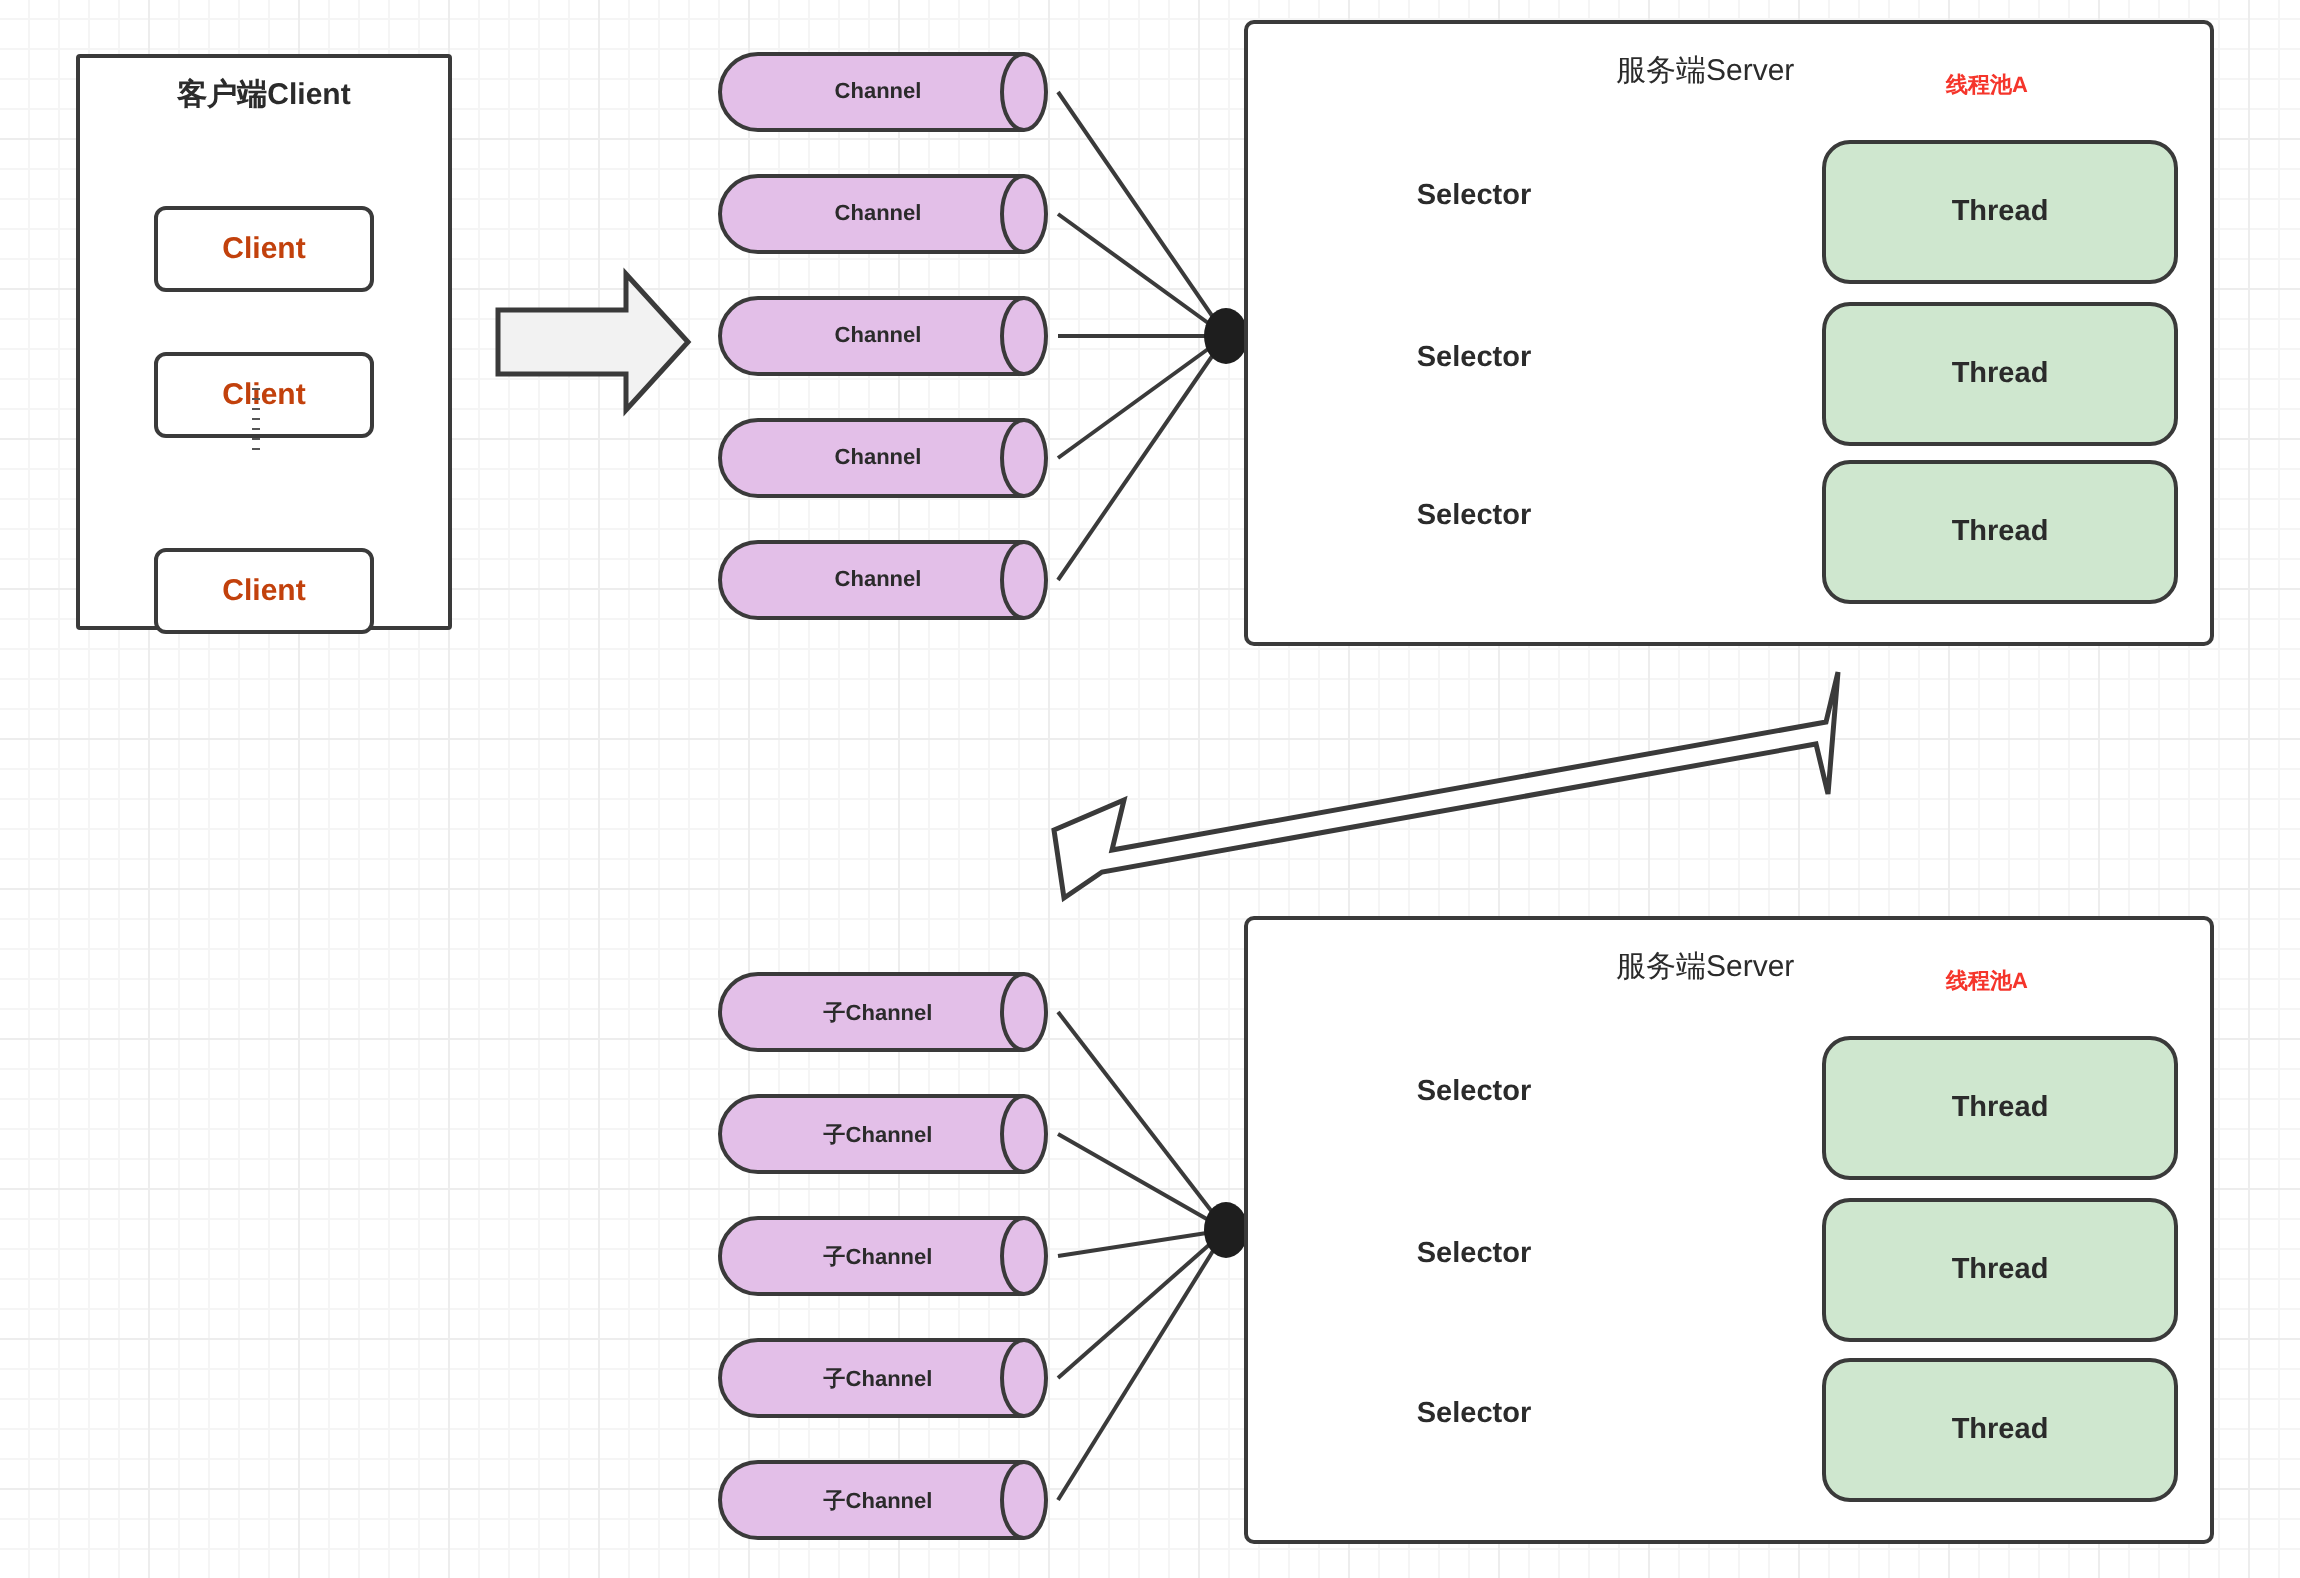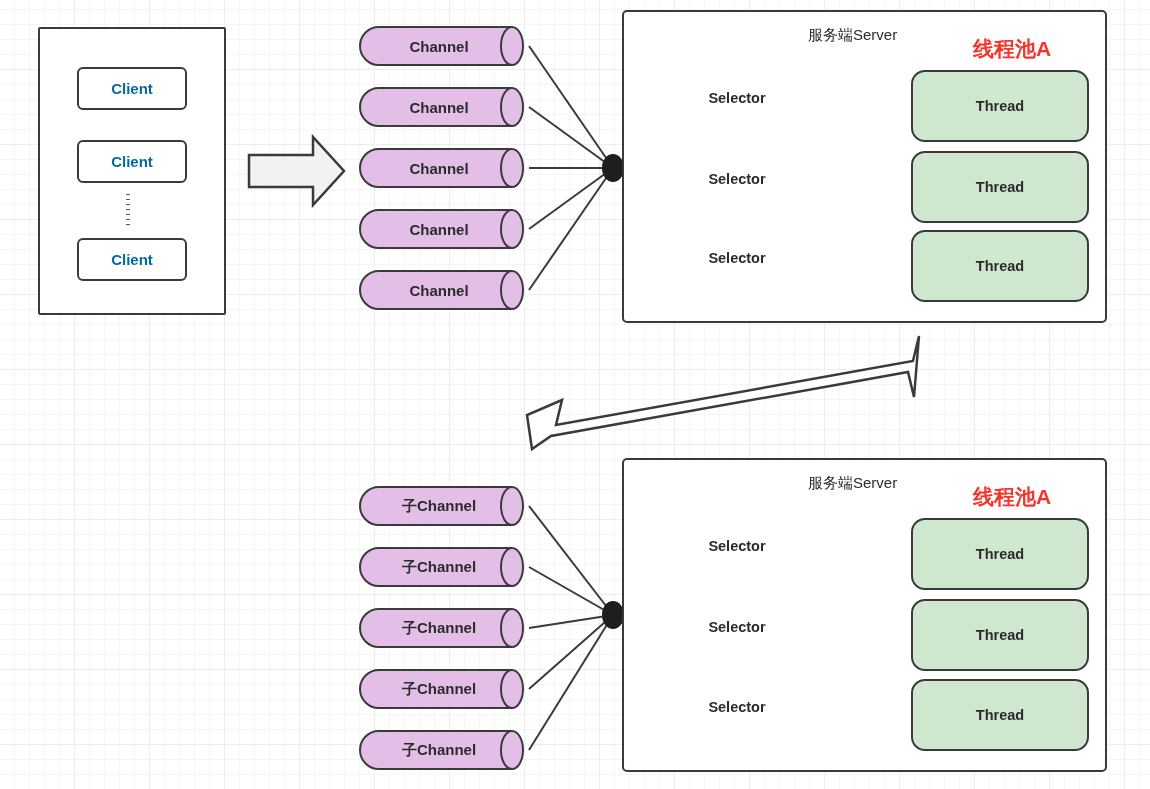--- a/index.html
+++ b/index.html
@@ -60,24 +60,25 @@
     position: absolute;
     left: 77px;
     width: 110px;
     height: 43px;
     border: 2px solid #3a3a3a;
     border-radius: 6px;
     background: #ffffff;
     box-sizing: border-box;
     font-size: 15px;
     font-weight: bold;
-    color: #0369a1;
+    color: #c2410c;
     display: flex;
     align-items: center;
     justify-content: center;
+    margin-top: 36px;
   }
   .client-dots {
     position: absolute;
     left: 126px;
     top: 194px;
     width: 4px;
     height: 34px;
     background-image: linear-gradient(to bottom, #555 1px, transparent 1px);
     background-size: 4px 5px;
   }
@@ -89,21 +90,21 @@
   }
   .channel-text {
     position: absolute;
     left: 0;
     top: 0;
     width: 158px;
     height: 38px;
     display: flex;
     align-items: center;
     justify-content: center;
-    font-size: 15px;
+    font-size: 11px;
     font-weight: bold;
     color: #2b2b2b;
   }
   
   .server-panel {
     position: absolute;
     left: 622px;
     width: 485px;
     border: 2px solid #3a3a3a;
     border-radius: 5px;
@@ -112,21 +113,21 @@
   }
   .server-title {
     position: absolute;
     font-size: 15px;
     font-weight: normal;
     color: #2b2b2b;
     white-space: nowrap;
   }
   .pool-title {
     position: absolute;
-    font-size: 21px;
+    font-size: 11px;
     font-weight: bold;
     color: #f5352b;
     white-space: nowrap;
   }
   .selector {
     position: absolute;
     width: 150px;
     height: 56px;
   }
   .selector-text, .thread-text, .arrow-text {
@@ -248,20 +249,21 @@
       <path d="M677,679 H795 L819,707 L795,735 H677 L655,707 Z" fill="#f9a540" stroke="#3a3a3a" stroke-width="2.5" stroke-linejoin="round"></path>
     </g>
     <g>
       <path d="M812,534 H866 V516 L905,546 L866,576 V558 H812 Z" fill="#f9cdd2" stroke="#3a3a3a" stroke-width="2.5" stroke-linejoin="miter"></path>
       <path d="M812,615 H866 V597 L905,627 L866,657 V639 H812 Z" fill="#f9cdd2" stroke="#3a3a3a" stroke-width="2.5" stroke-linejoin="miter"></path>
       <path d="M812,695 H866 V677 L905,707 L866,737 V719 H812 Z" fill="#f9cdd2" stroke="#3a3a3a" stroke-width="2.5" stroke-linejoin="miter"></path>
     </g>
   </svg>
 
   <div class="client-panel"></div>
+  <div class="client-panel-title" style="display:flex;align-items:center;justify-content:center;">客户端Client</div>
   <div class="client-box" style="top:67px;">Client</div>
   <div class="client-box" style="top:140px;">Client</div>
   <div class="client-dots"></div>
   <div class="client-box" style="top:238px;">Client</div>
 
   <div class="channel" style="left:360px; top:27px;">
     <div class="channel-text">Channel</div>
   </div>
   <div class="channel" style="left:360px; top:88px;">
     <div class="channel-text">Channel</div>

